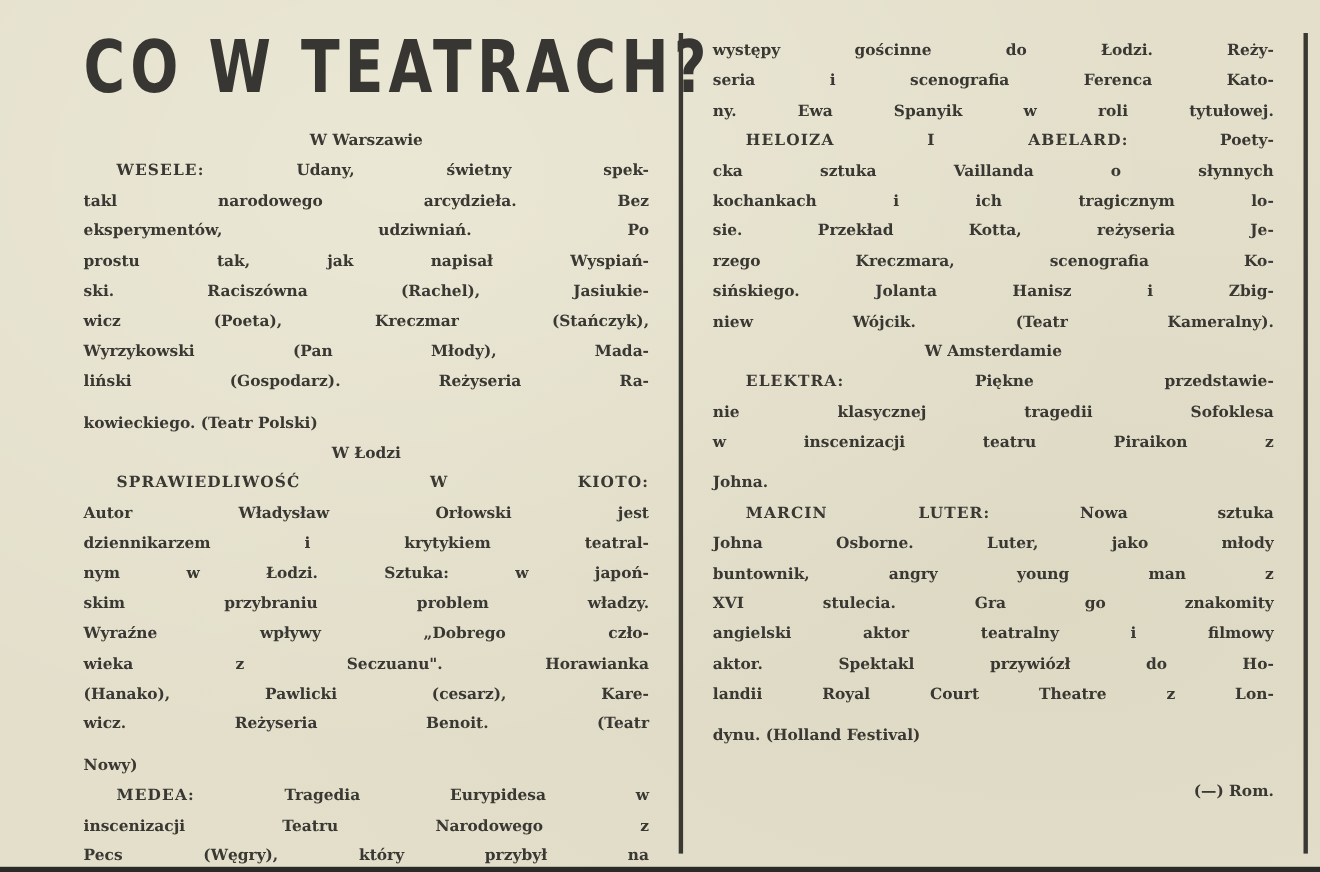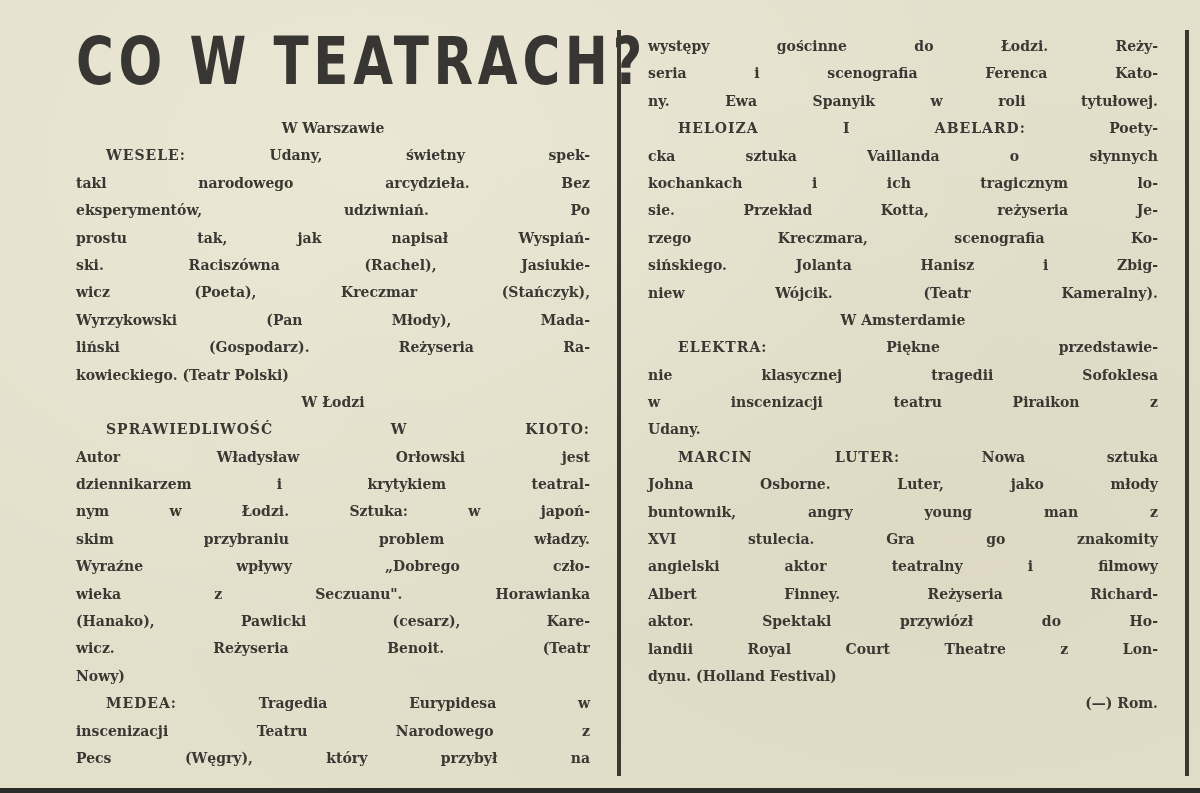--- a/index.html
+++ b/index.html
@@ -20,23 +20,23 @@
     white-space:nowrap;
   }
   .col {
     position:absolute; top:0;
     font-weight:bold; font-size:14px; line-height:27.4px;
     color:#3a3833;
   }
   .col-left { left:76px; top:115px; width:514px; }
   .col-right { left:648px; top:33px; width:510px; }
   .line { display:block; white-space:nowrap; text-align:justify; text-align-last:justify; height:27.4px; overflow:visible; }
-  .line.last { text-align-last:left; }
+  .line.last { text-align-last:left;margin-top:10px; }
   .line.center { text-align:right; text-align-last:center; }
-  .line.right { text-align:left; text-align-last:right; }
+  .line.right { text-align:left; text-align-last:right;margin-top:24px; }
   .line.indent { padding-left:30px; }
   .kw { font-weight:900; letter-spacing:1px; }
   .rule {
     position:absolute; width:4px; background:#3a3833;
   }
   .rule-mid { left:617px; top:30px; height:746px; }
   .rule-right { left:1185px; top:30px; height:746px; }
   .bottom-band { position:absolute; left:0; bottom:0; width:1200px; height:5px; background:#2a2a28; }
 </style>
 </head>
@@ -81,26 +81,25 @@
     <span class="line"><span>cka sztuka Vaillanda o słynnych</span></span>
     <span class="line"><span>kochankach i ich tragicznym lo-</span></span>
     <span class="line"><span>sie. Przekład Kotta, reżyseria Je-</span></span>
     <span class="line"><span>rzego Kreczmara, scenografia Ko-</span></span>
     <span class="line"><span>sińskiego. Jolanta Hanisz i Zbig-</span></span>
     <span class="line"><span>niew Wójcik. (Teatr Kameralny).</span></span>
     <span class="line center"><span>W Amsterdamie</span></span>
     <span class="line indent"><span class="kw">ELEKTRA:</span><span> Piękne przedstawie-</span></span>
     <span class="line"><span>nie klasycznej tragedii Sofoklesa</span></span>
     <span class="line"><span>w inscenizacji teatru Piraikon z</span></span>
-    <span class="line last"><span>Udany.</span></span>
+    <span class="line last"><span>Johna.</span></span>
     <span class="line indent"><span class="kw">MARCIN LUTER:</span><span> Nowa sztuka</span></span>
     <span class="line"><span>Johna Osborne. Luter, jako młody</span></span>
     <span class="line"><span>buntownik, angry young man z</span></span>
     <span class="line"><span>XVI stulecia. Gra go znakomity</span></span>
     <span class="line"><span>angielski aktor teatralny i filmowy</span></span>
-    <span class="line"><span>Albert Finney. Reżyseria Richard-</span></span>
     <span class="line"><span>aktor. Spektakl przywiózł do Ho-</span></span>
     <span class="line"><span>landii Royal Court Theatre z Lon-</span></span>
     <span class="line last"><span>dynu. (Holland Festival)</span></span>
     <span class="line right">(—) Rom.</span>
   </div>
 
 <div class="bottom-band"></div>
 
 </body></html>

